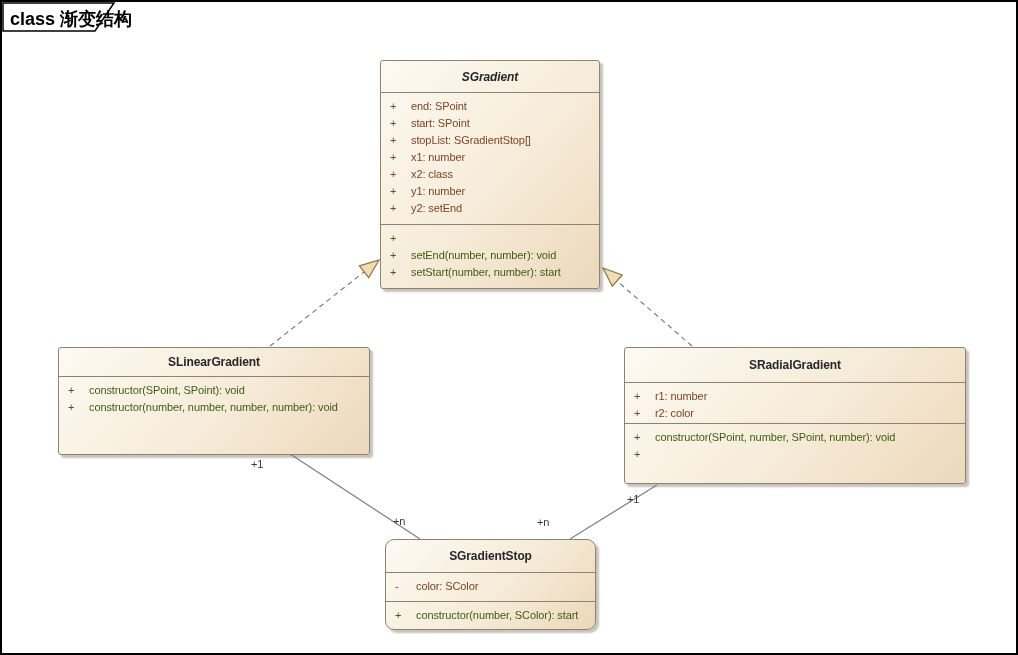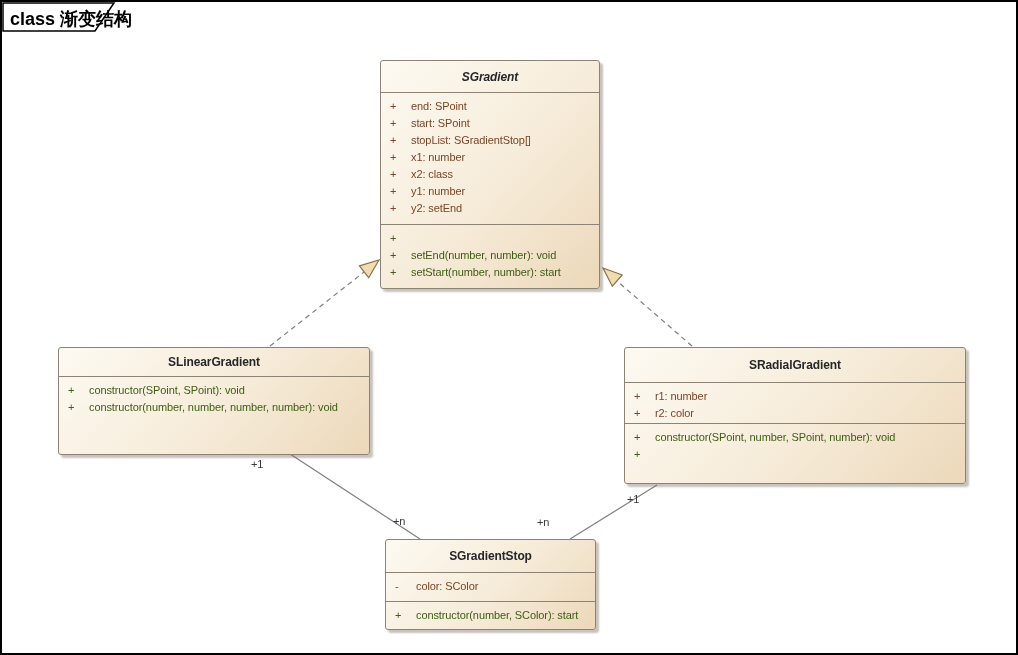--- a/index.html
+++ b/index.html
@@ -137,21 +137,21 @@
       <div class="m-row op">
         <span class="m-vis">+</span>
         <span>constructor(SPoint, number, SPoint, number): void</span>
       </div>
       <div class="m-row op">
         <span class="m-vis">+</span>
       </div>
     </div>
   </div>
 
-  <div class="uml-box" style="left:383px;top:537px;width:211px;height:91px;">
+  <div class="uml-box" style="left:383px;top:537px;width:211px;height:91px;border-radius:9px;">
     <div class="uml-title" style="height:32px;">SGradientStop</div>
     <div class="comp" style="height:29px;">
       <div class="m-row attr">
         <span class="m-vis">-</span>
         <span>color: SColor</span>
       </div>
     </div>
     <div class="comp fill">
       <div class="m-row op">
         <span class="m-vis">+</span>

